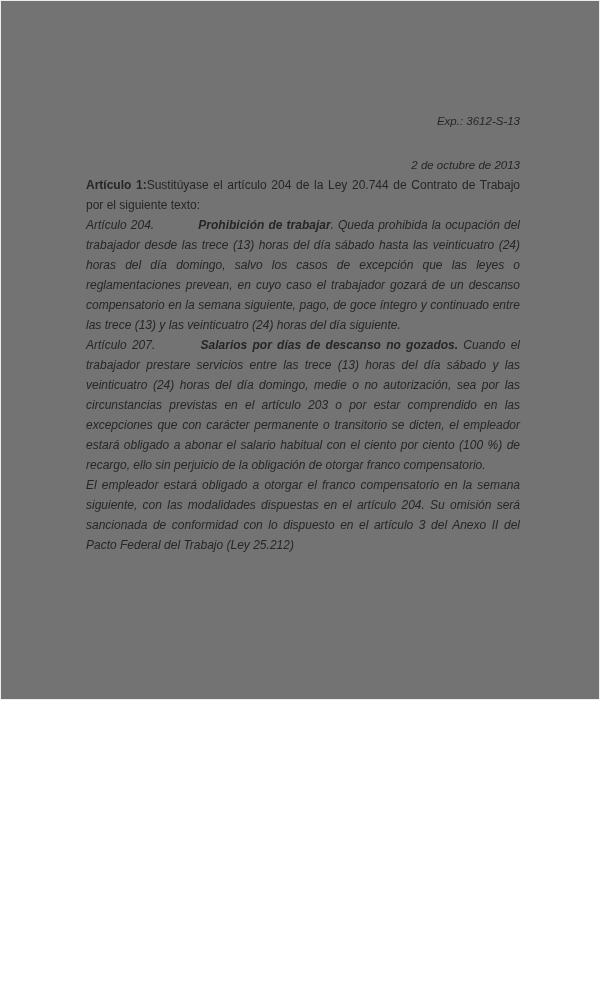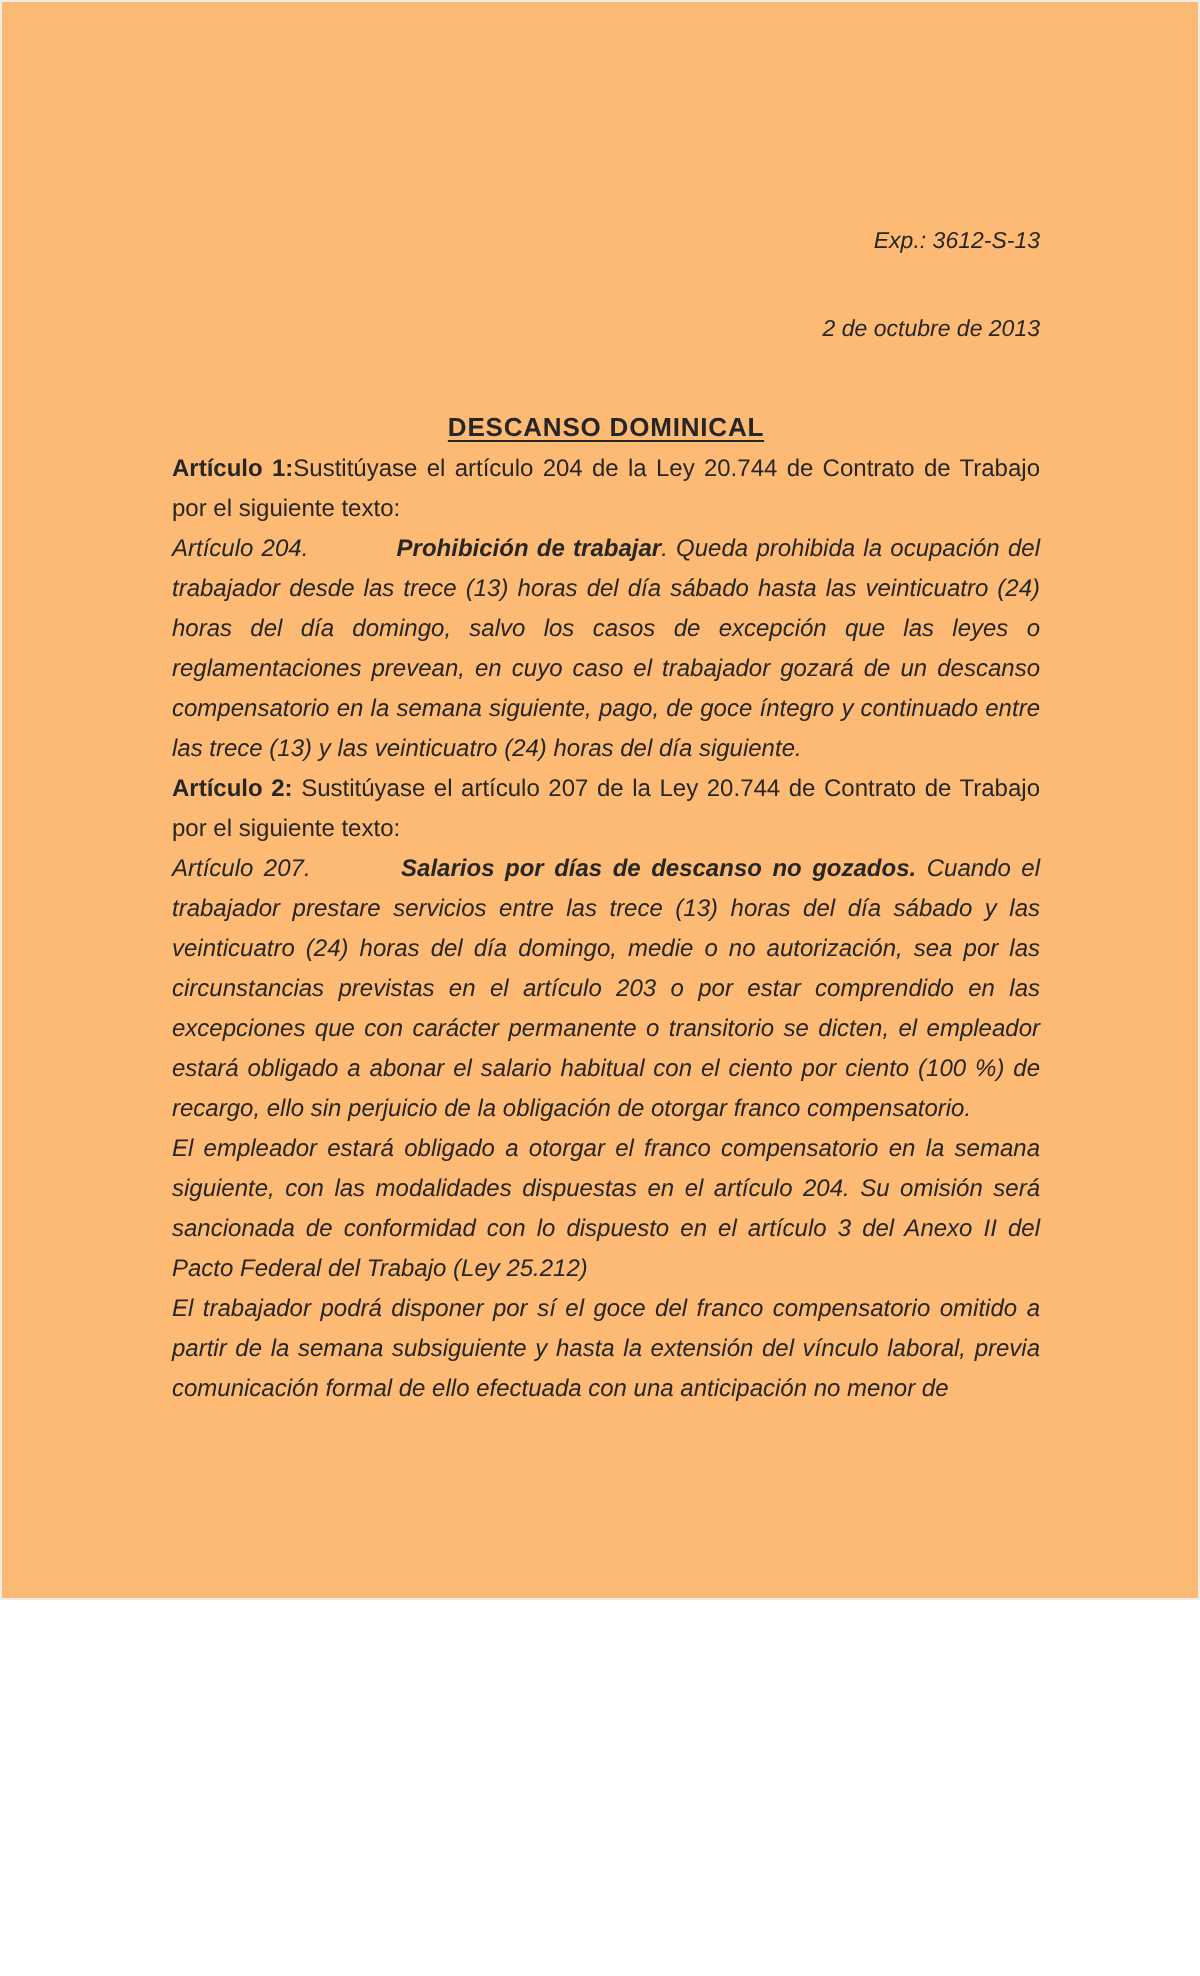--- a/index.html
+++ b/index.html
@@ -3,23 +3,23 @@
 <meta charset="utf-8">
 <style>
   html, body {
     margin: 0;
     padding: 0;
     background: #ffffff;
   }
   .page {
     position: relative;
     width: 600px;
-    height: 800px;
+    height: 700px;
     box-sizing: border-box;
-    background: #fdba74;
+    background: #737373;
     border: 1px solid #ececec;
     overflow: hidden;
     font-family: "Liberation Sans", "DejaVu Sans", sans-serif;
     color: #262626;
     padding: 110px 79px 0 85px;
   }
   .hdr-line {
     text-align: right;
     font-style: italic;
     font-size: 11.5px;
@@ -54,27 +54,24 @@
   .bold-ital { font-weight: bold; font-style: italic; margin-left: 40px; }
 </style>
 </head>
 <body>
 
 <div class="page">
 
   <div class="hdr-line">Exp.: 3612-S-13</div>
   <div class="hdr-line hdr-date">2 de octubre de 2013</div>
 
-  <h1 class="doc-title">DESCANSO DOMINICAL</h1>
 
   <p class="para mt-art1"><span class="lead-bold">Artículo 1:</span><span>Sustitúyase el artículo 204 de la Ley 20.744 de Contrato de Trabajo por el siguiente texto:</span></p>
 
   <p class="para ital mt-204"><span>Artículo 204. </span><span class="bold-ital">Prohibición de trabajar</span><span>. Queda prohibida la ocupación del trabajador desde las trece (13) horas del día sábado hasta las veinticuatro (24) horas del día domingo, salvo los casos de excepción que las leyes o reglamentaciones prevean, en cuyo caso el trabajador gozará de un descanso compensatorio en la semana siguiente, pago, de goce íntegro y continuado entre las trece (13) y las veinticuatro (24) horas del día siguiente.</span></p>
 
-  <p class="para mt-art2"><span class="lead-bold">Artículo 2:</span><span> Sustitúyase el artículo 207 de la Ley 20.744 de Contrato de Trabajo por el siguiente texto:</span></p>
 
   <p class="para ital mt-207"><span>Artículo 207. </span><span class="bold-ital">Salarios por días de descanso no gozados.</span><span> Cuando el trabajador prestare servicios entre las trece (13) horas del día sábado y las veinticuatro (24) horas del día domingo, medie o no autorización, sea por las circunstancias previstas en el artículo 203 o por estar comprendido en las excepciones que con carácter permanente o transitorio se dicten, el empleador estará obligado a abonar el salario habitual con el ciento por ciento (100 %) de recargo, ello sin perjuicio de la obligación de otorgar franco compensatorio.</span></p>
 
   <p class="para ital mt-emp">El empleador estará obligado a otorgar el franco compensatorio en la semana siguiente, con las modalidades dispuestas en el artículo 204. Su omisión será sancionada de conformidad con lo dispuesto en el artículo 3 del Anexo II del Pacto Federal del Trabajo (Ley 25.212)</p>
 
-  <p class="para ital mt-trab">El trabajador podrá disponer por sí el goce del franco compensatorio omitido a partir de la semana subsiguiente y hasta la extensión del vínculo laboral, previa comunicación formal de ello efectuada con una anticipación no menor de</p>
 
 </div>
 
 </body></html>

